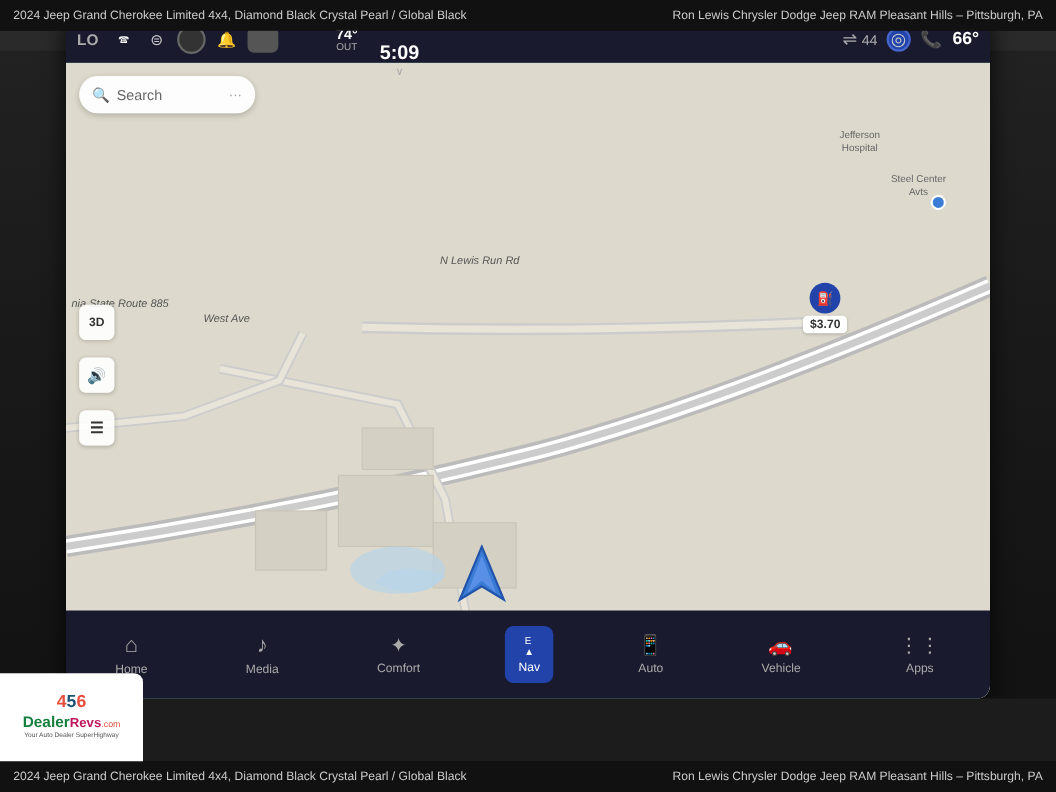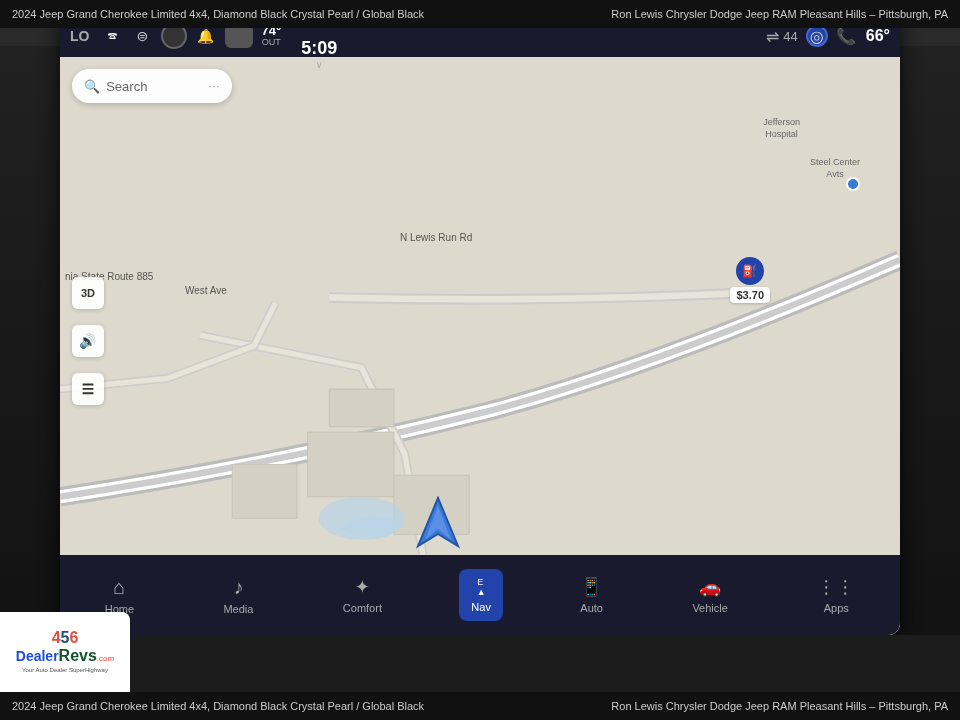--- a/index.html
+++ b/index.html
@@ -127,20 +127,21 @@
     .status-icon.selected {
       background: #2244aa;
       border-radius: 50%;
       border: 2px solid #4466cc;
     }
     .status-temp {
       font-size: 12px;
       color: #aaa;
       line-height: 1.1;
       text-align: center;
+      margin-left: 44px;
     }
     .status-time {
       font-size: 18px;
       font-weight: bold;
       color: #fff;
       margin: 0 4px;
     }
     .status-time-sub {
       font-size: 10px;
       color: #aaa;
@@ -265,20 +266,21 @@
       z-index: 10;
     }
 
     
     .road-label {
       position: absolute;
       font-size: 10px;
       color: #555;
       font-weight: 500;
       z-index: 5;
+      font-style: italic;
     }
 
     
     .area-label {
       position: absolute;
       font-size: 9px;
       color: #666;
       text-align: center;
       z-index: 5;
     }
@@ -503,18 +505,18 @@
   </div>
 </div>
 
 <div class="dashboard-bottom"></div>
 
 <div class="logo">
   <div class="logo-numbers">
     <span style="color:#e74c3c;font-size:16px;font-weight:900;">4</span><span style="color:#1a5276;font-size:16px;font-weight:900;">5</span><span style="color:#e74c3c;font-size:16px;font-weight:900;">6</span>
   </div>
   <div style="display:flex; align-items:baseline;">
-    <span style="font-size:14px;font-weight:900;color:#1d4ed8;">Dealer</span>
-    <span style="font-size:16px;font-weight:900;color:#14532d;">Revs</span>
+    <span style="font-size:14px;font-weight:900;color:#15803d;">Dealer</span>
+    <span style="font-size:12px;font-weight:900;color:#be185d;">Revs</span>
     <span style="font-size:8px;color:#e74c3c;">.com</span>
   </div>
   <div class="logo-sub" style="font-size:6px;color:#555;margin-top:2px;">Your Auto Dealer SuperHighway</div>
 </div>
 
 </body></html>

